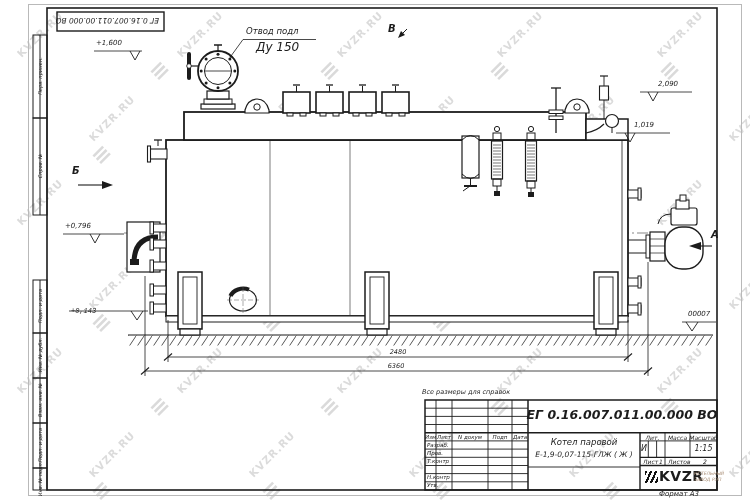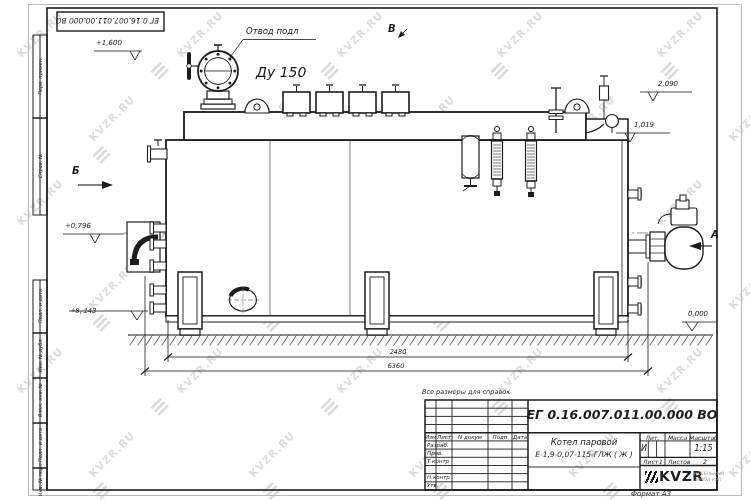--- a/index.html
+++ b/index.html
@@ -373,32 +373,32 @@
         <line x1="243" y1="39.5" x2="316" y2="39.5"></line>
         <line x1="243" y1="39.5" x2="231" y2="56"></line>
         <circle cx="231" cy="56.5" r="1.3" fill="#1c1c1c" stroke="none"></circle>
       </g>
     </g>
   </svg>
 
   <div class="lbl s8 rot180" style="left:62px;top:16px;width:97px;text-align:center;font-size:7.5px;">ЕГ 0.16.007.011.00.000  ВО</div>
 
   <div class="lbl s8" style="left:246px;top:27px;font-size:8.5px;">Отвод подл</div>
-  <div class="lbl s8" style="left:256px;top:41px;font-size:14px;margin-top:24px;">Ду 150</div>
+  <div class="lbl s8" style="left:256px;top:41px;font-size:12px;">Ду 150</div>
 
   <div class="lbl s10" style="left:388px;top:24px;font-weight:bold;">В</div>
   <div class="lbl s10" style="left:72px;top:166px;font-weight:bold;">Б</div>
   <div class="lbl s10" style="left:711px;top:230px;font-weight:bold;">А</div>
 
   <div class="lbl s7" style="left:96px;top:40px;">+1,600</div>
   <div class="lbl s7" style="left:658px;top:81px;">2,090</div>
   <div class="lbl s7" style="left:634px;top:122px;">1,019</div>
   <div class="lbl s7" style="left:65px;top:223px;">+0,796</div>
   <div class="lbl s7" style="left:71px;top:308px;font-family:Liberation Mono, monospace;">+0,143</div>
-  <div class="lbl s7" style="left:688px;top:311px;">0,000</div>
+  <div class="lbl s7" style="left:688px;top:311px;">00007</div>
 
   <div class="lbl s65 ctr" style="left:398px;top:349px;">2480</div>
   <div class="lbl s65 ctr" style="left:396px;top:363px;">6360</div>
 
   <div class="lbl s65" style="left:422px;top:389px;">Все размеры для справок</div>
 
   <div class="lbl s5 rot90" style="left:40px;top:76px;">Перв. примен.</div>
   <div class="lbl s5 rot90" style="left:40px;top:166px;">Справ. №</div>
   <div class="lbl s5 rot90" style="left:40px;top:306px;">Подп. и дата</div>
   <div class="lbl s5 rot90" style="left:40px;top:355px;">Инв. № дубл.</div>
@@ -431,15 +431,15 @@
 
   <div class="lbl s6" style="left:643px;top:458.5px;">Лист</div>
   <div class="lbl s6" style="left:659px;top:458.5px;">1</div>
   <div class="lbl s6" style="left:668px;top:458.5px;">Листов</div>
   <div class="lbl s6" style="left:703px;top:458.5px;">2</div>
 
   <div class="lbl" style="left:645px;top:469px;font-style:normal;font-weight:bold;font-size:14px;letter-spacing:.5px;"><span class="springicon"></span><span>KVZR</span></div>
   <div class="lbl logotan" style="left:694px;top:471px;">КОТЕЛЬНЫЙ</div>
   <div class="lbl logotan" style="left:694px;top:477px;">ЗАВОД РЭП</div>
 
-  <div class="lbl s7 ctr" style="left:651px;top:491px;">Формат А3</div>
+  <div class="lbl s7 ctr" style="left:679px;top:491px;">Формат А3</div>
 
 </div>
 
 </body></html>

